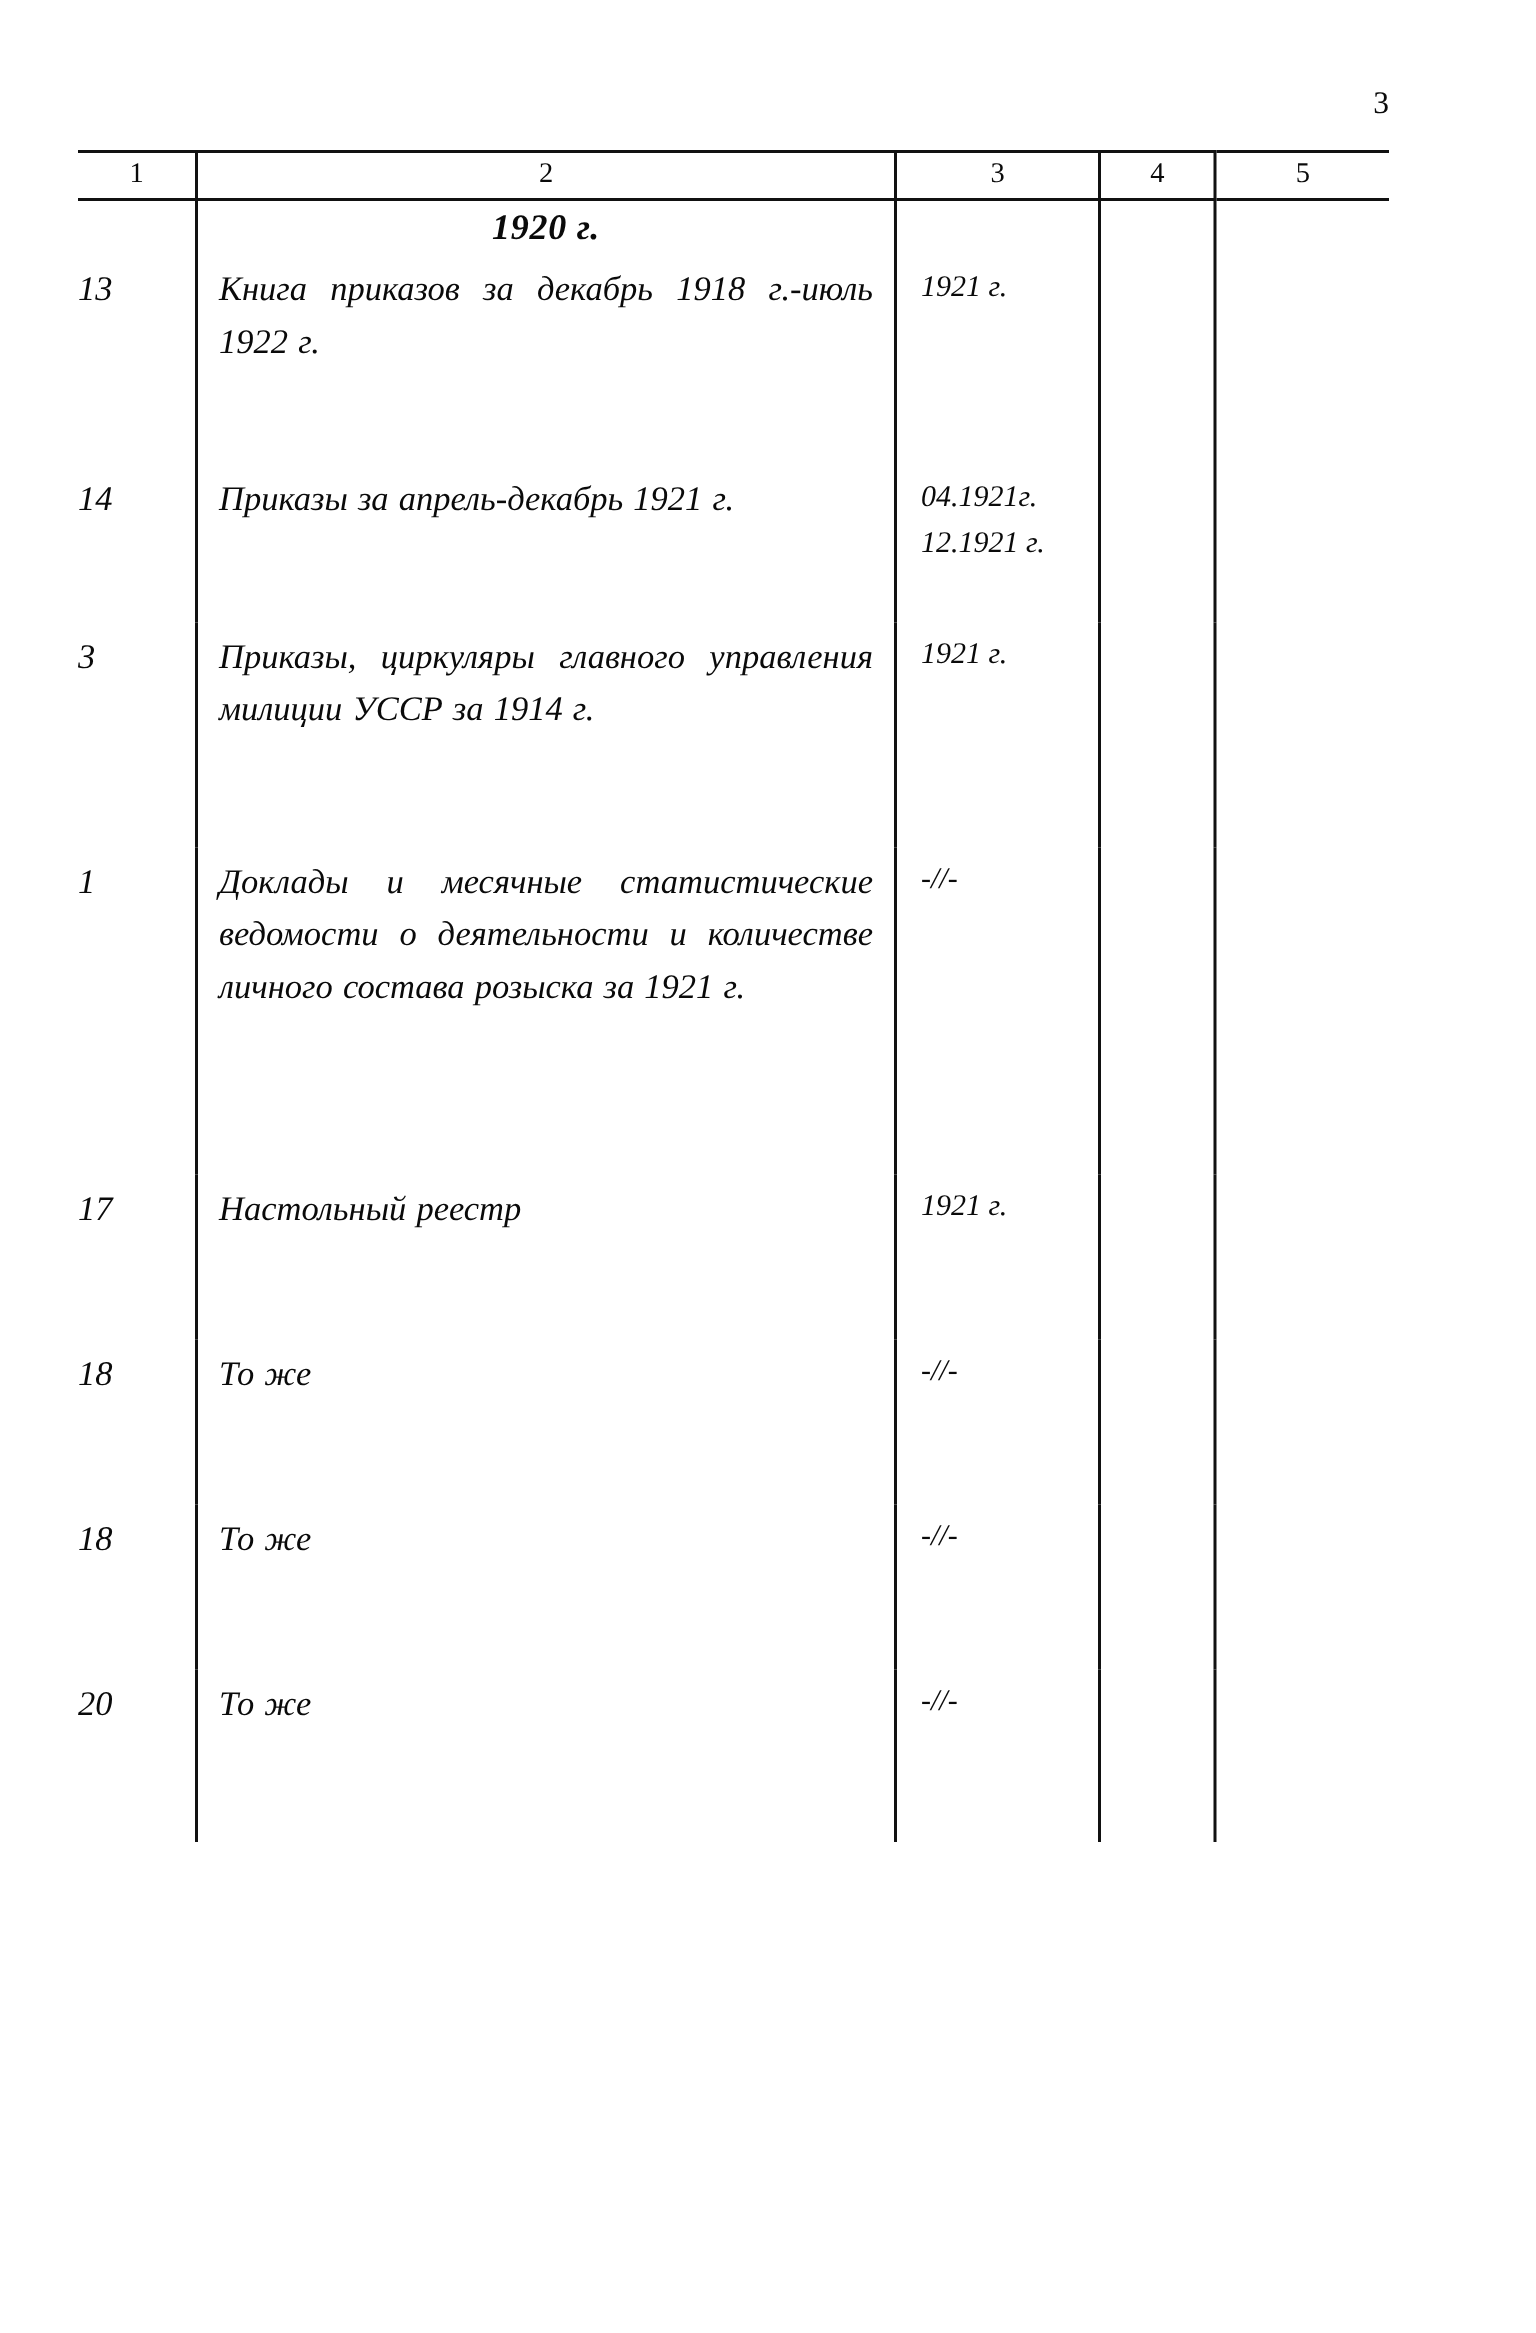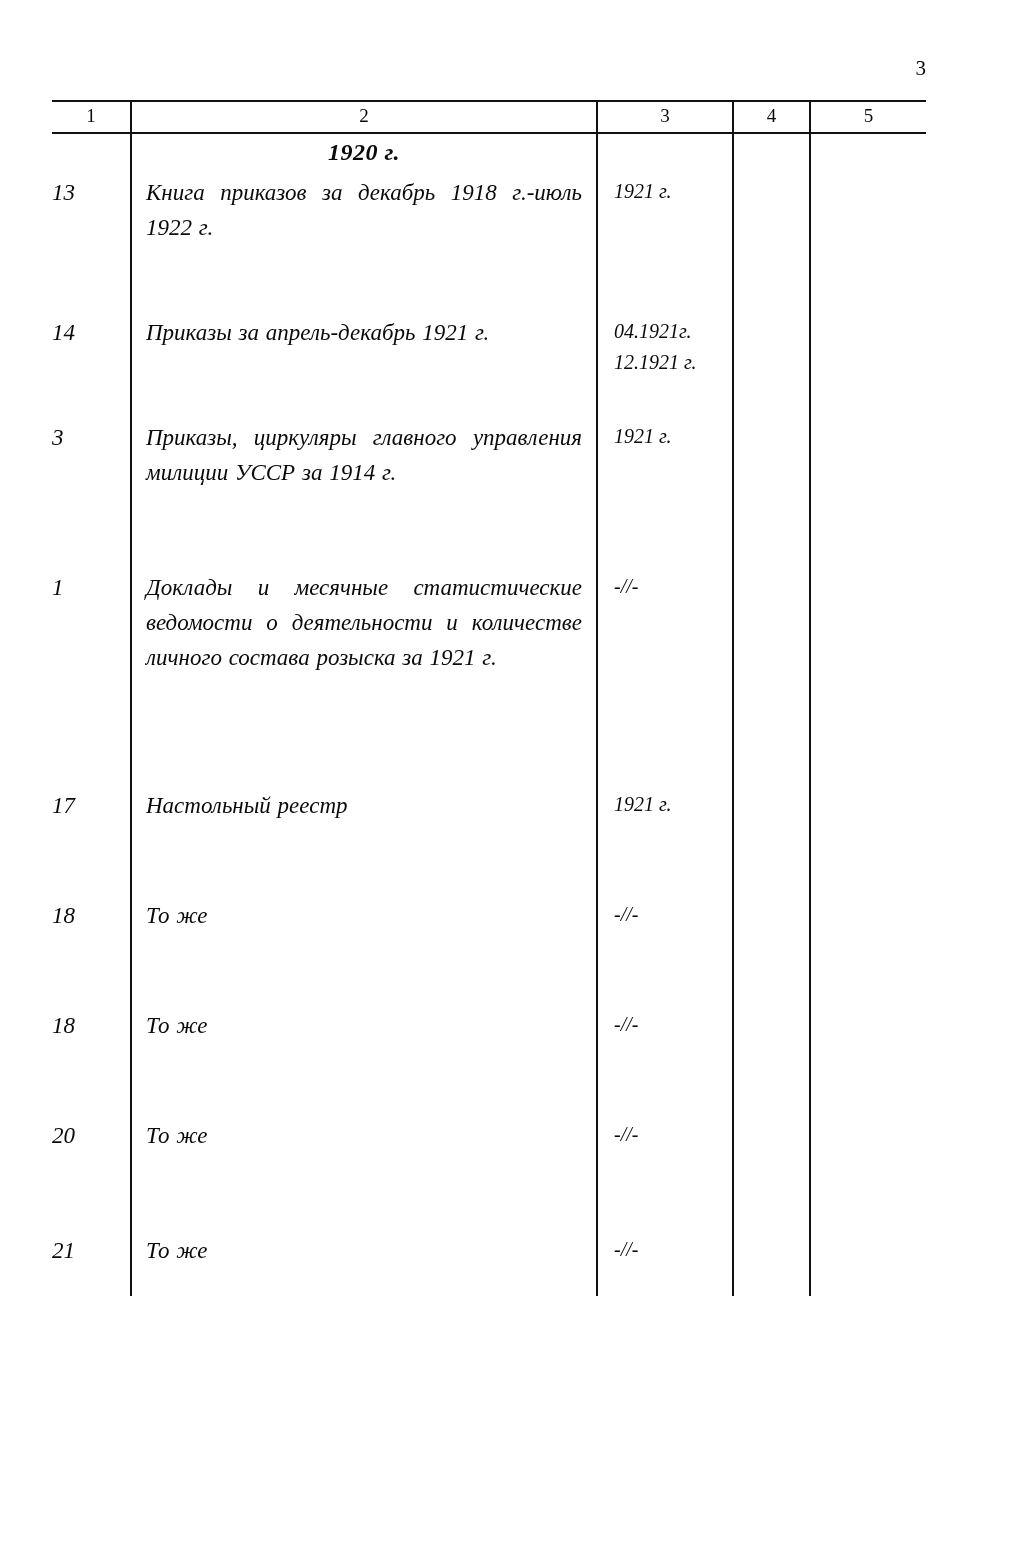--- a/index.html
+++ b/index.html
@@ -212,25 +212,18 @@
         </tr>
 
         <tr class="h-20">
           <td class="col-num">20</td>
           <td class="v col-title">То же</td>
           <td class="v col-date">-//-</td>
           <td class="v col-4"></td>
           <td class="v col-5"></td>
         </tr>
 
-        <tr class="h-21">
-          <td class="col-num">21</td>
-          <td class="v col-title">То же</td>
-          <td class="v col-date">-//-</td>
-          <td class="v col-4"></td>
-          <td class="v col-5"></td>
-        </tr>
 
       </tbody>
     </table>
   </div>
 
 </div>
 
 </body></html>

